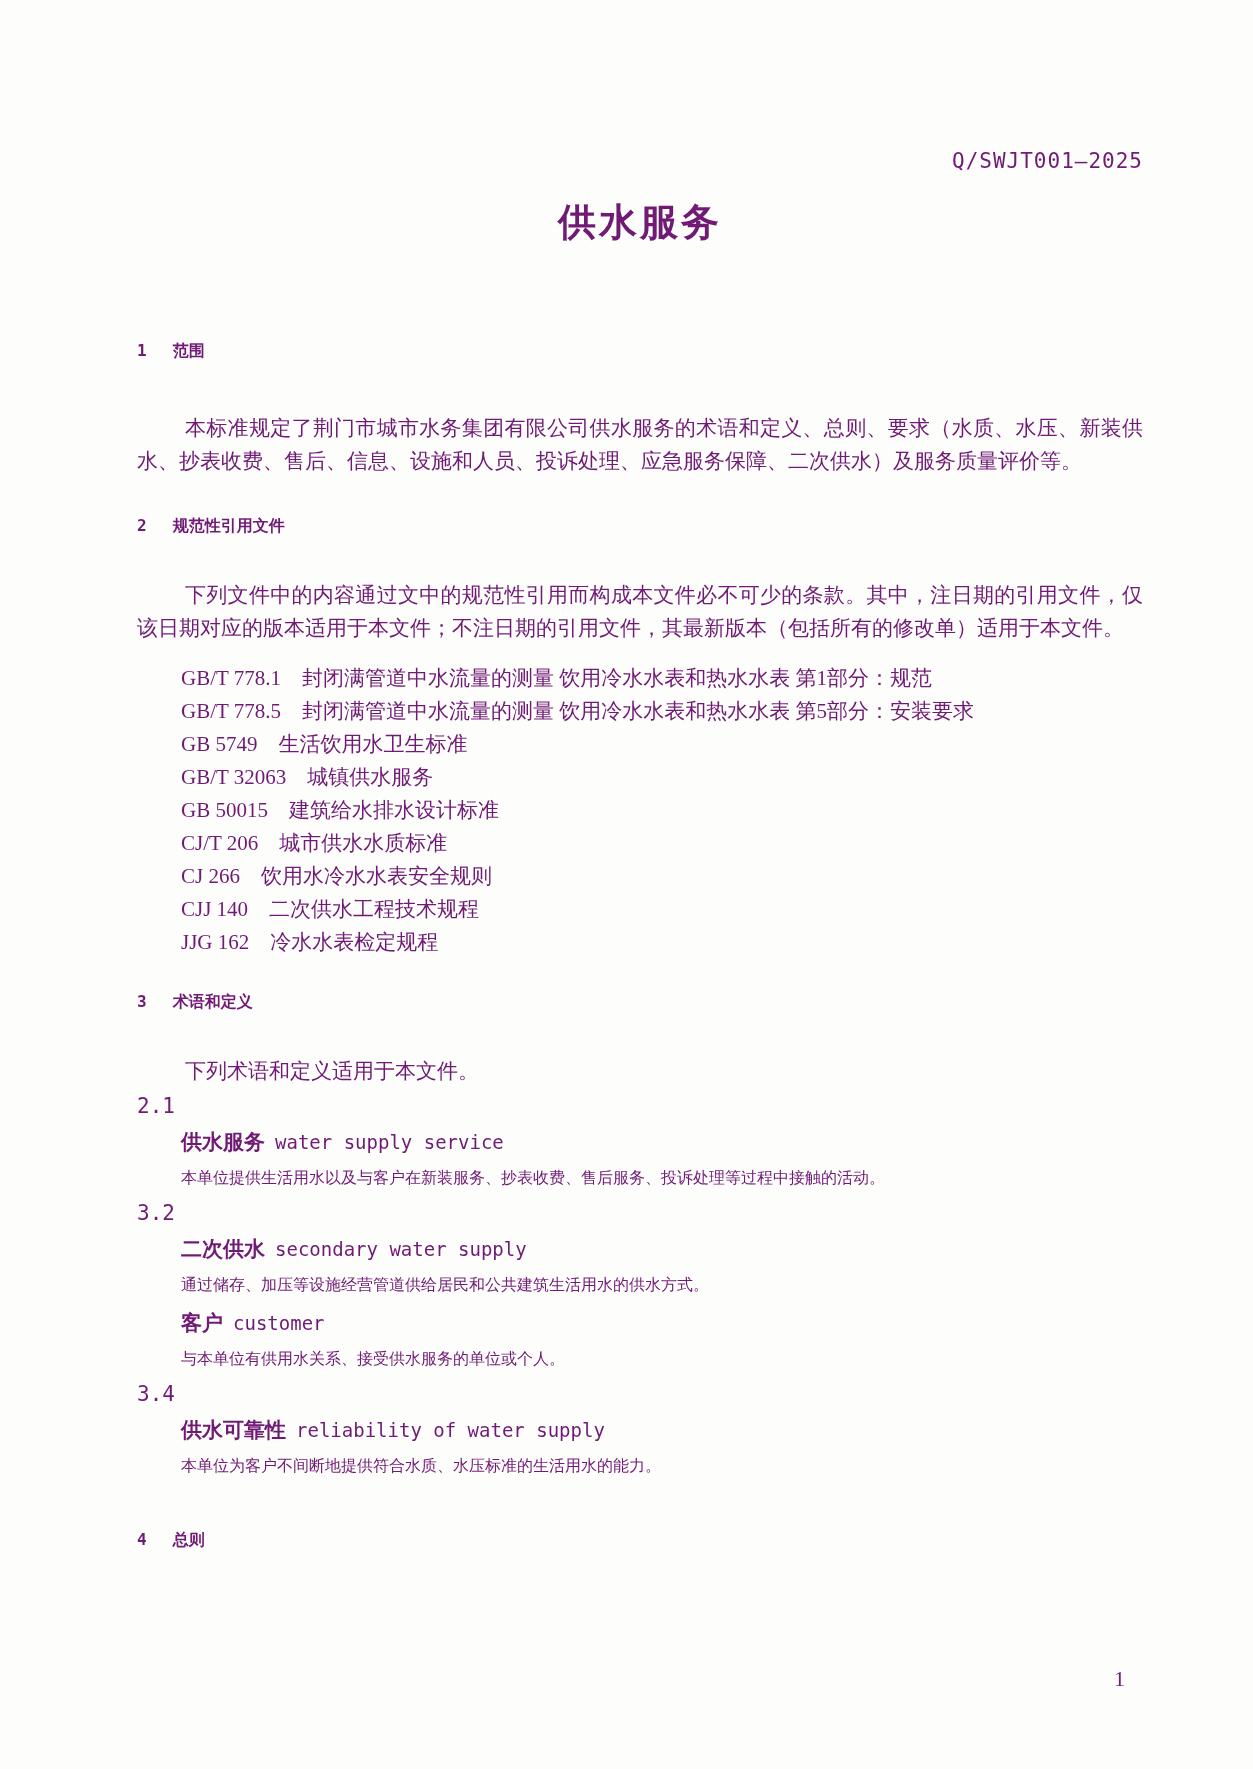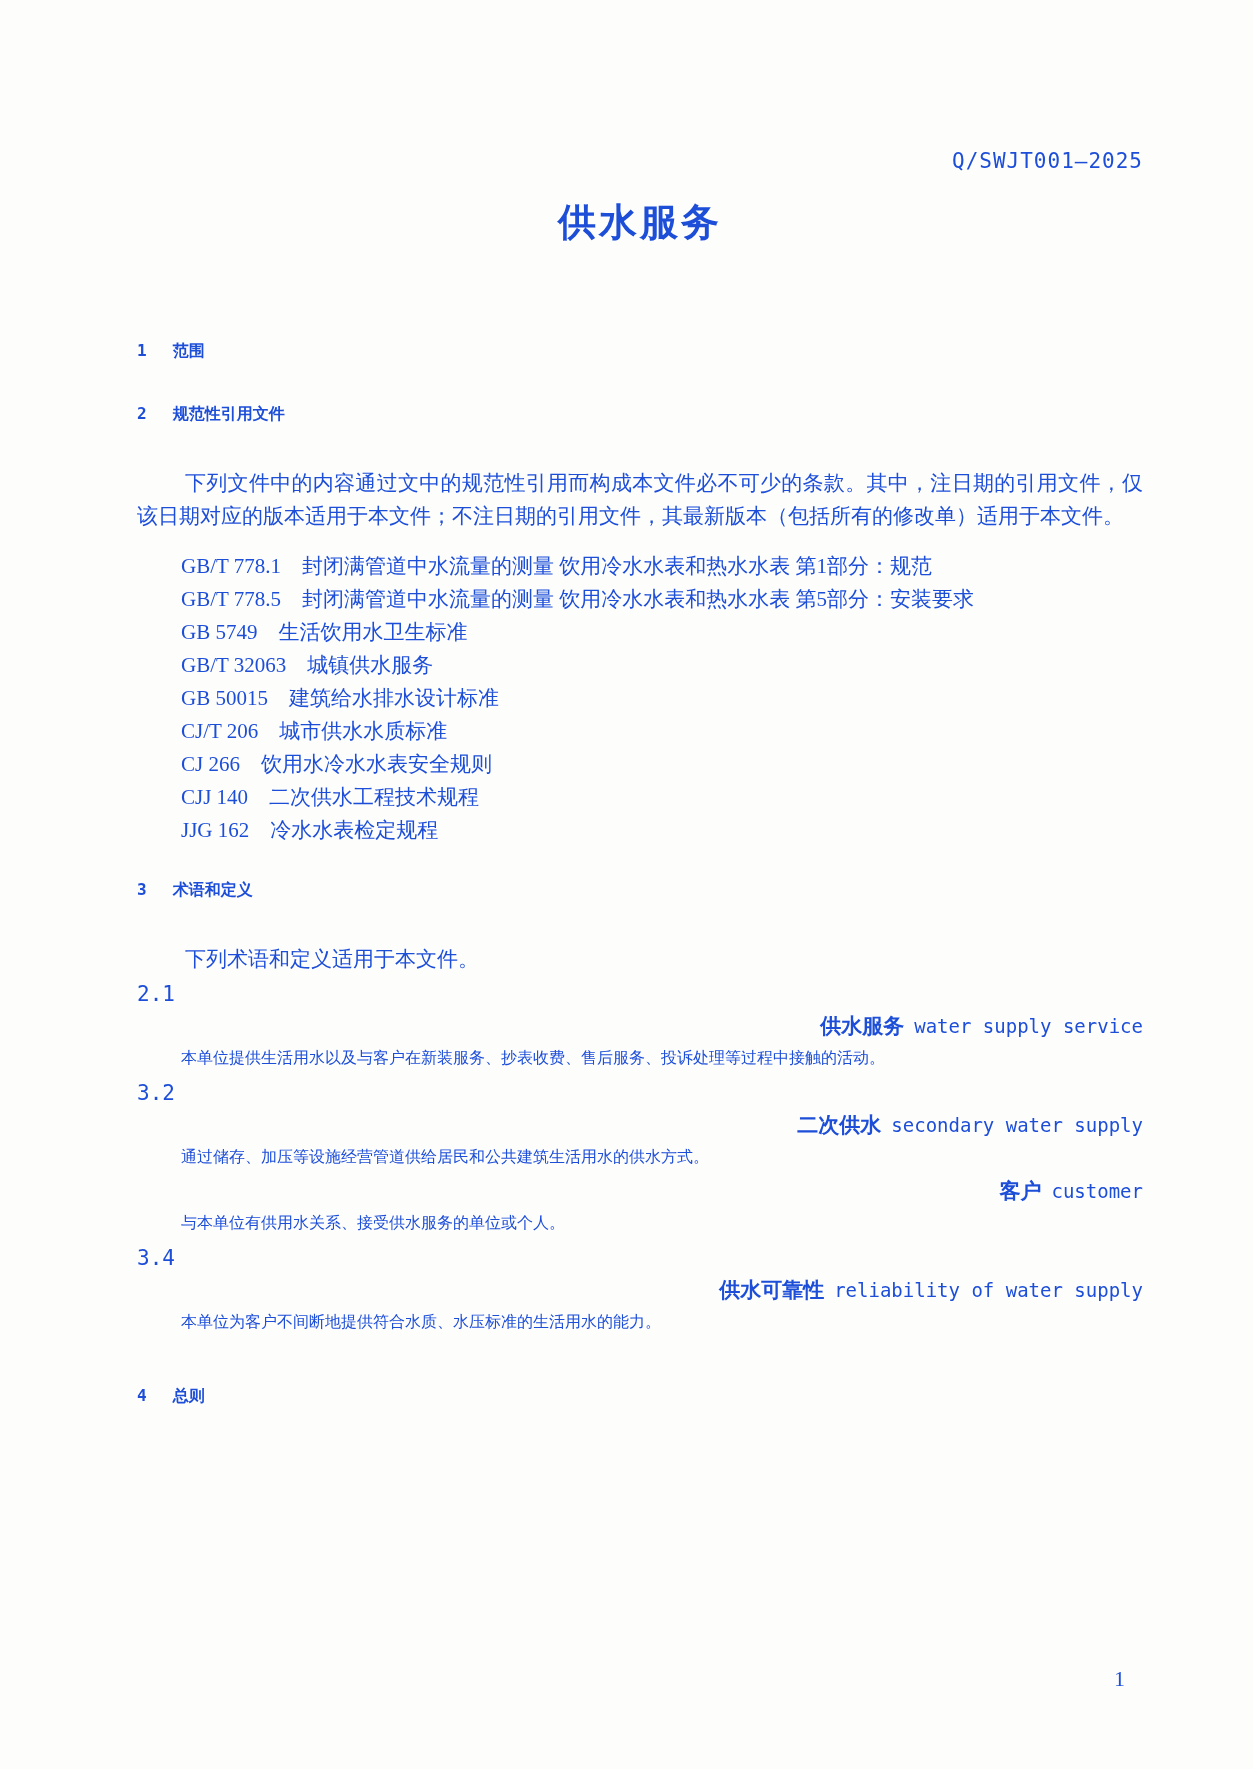--- a/index.html
+++ b/index.html
@@ -2,21 +2,21 @@
 <html lang="zh"><head>
 <meta charset="utf-8">
 <style>
   html, body { margin:0; padding:0; background:#e8e8e8; }
   .page {
     position:relative;
     width:1253px;
     height:1769px;
     margin:0 auto;
     background:#fdfdfc;
-    color:#1d4ed8;
+    color:#701a75;
     font-family:"Liberation Serif", serif;
     overflow:hidden;
     box-sizing:border-box;
   }
   .content { padding:0 110px 0 137px; }
 
   .doc-number {
     margin-top:148px;
     text-align:right;
     font-family:"DejaVu Sans Mono", monospace;
@@ -69,22 +69,21 @@
   .terms { margin-top:2px; }
   .term-block { margin-bottom:3px; }
   .term-num {
     font-size:21px;
     line-height:33px;
     font-family:"DejaVu Sans Mono", monospace;
   }
   .term-line {
     padding-left:44px;
     font-size:21px;
-    line-height:29px;
-    text-align:right;
+    line-height:38px;
   }
   .term-zh {
     font-family:"Liberation Sans", sans-serif;
     font-weight:700;
   }
   .term-en {
     font-family:"DejaVu Sans Mono", monospace;
     font-size:19px;
     margin-left:10px;
   }
@@ -110,20 +109,21 @@
   <div class="content">
 
     <div class="doc-number">Q/SWJT001—2025</div>
 
     <h1 class="doc-title">供水服务</h1>
 
     <div class="sec-heading h-scope">
       <span class="sec-num">1</span><span>范围</span>
     </div>
 
+    <p class="para p-scope-1">本标准规定了荆门市城市水务集团有限公司供水服务的术语和定义、总则、要求（水质、水压、新装供水、抄表收费、售后、信息、设施和人员、投诉处理、应急服务保障、二次供水）及服务质量评价等。</p>
 
     <div class="sec-heading h-refs">
       <span class="sec-num">2</span><span>规范性引用文件</span>
     </div>
 
     <p class="para p-refs-intro">下列文件中的内容通过文中的规范性引用而构成本文件必不可少的条款。其中，注日期的引用文件，仅该日期对应的版本适用于本文件；不注日期的引用文件，其最新版本（包括所有的修改单）适用于本文件。</p>
 
     <div class="refs">
       <div class="ref-line">GB/T 778.1　封闭满管道中水流量的测量 饮用冷水水表和热水水表 第1部分：规范</div>
       <div class="ref-line">GB/T 778.5　封闭满管道中水流量的测量 饮用冷水水表和热水水表 第5部分：安装要求</div>

